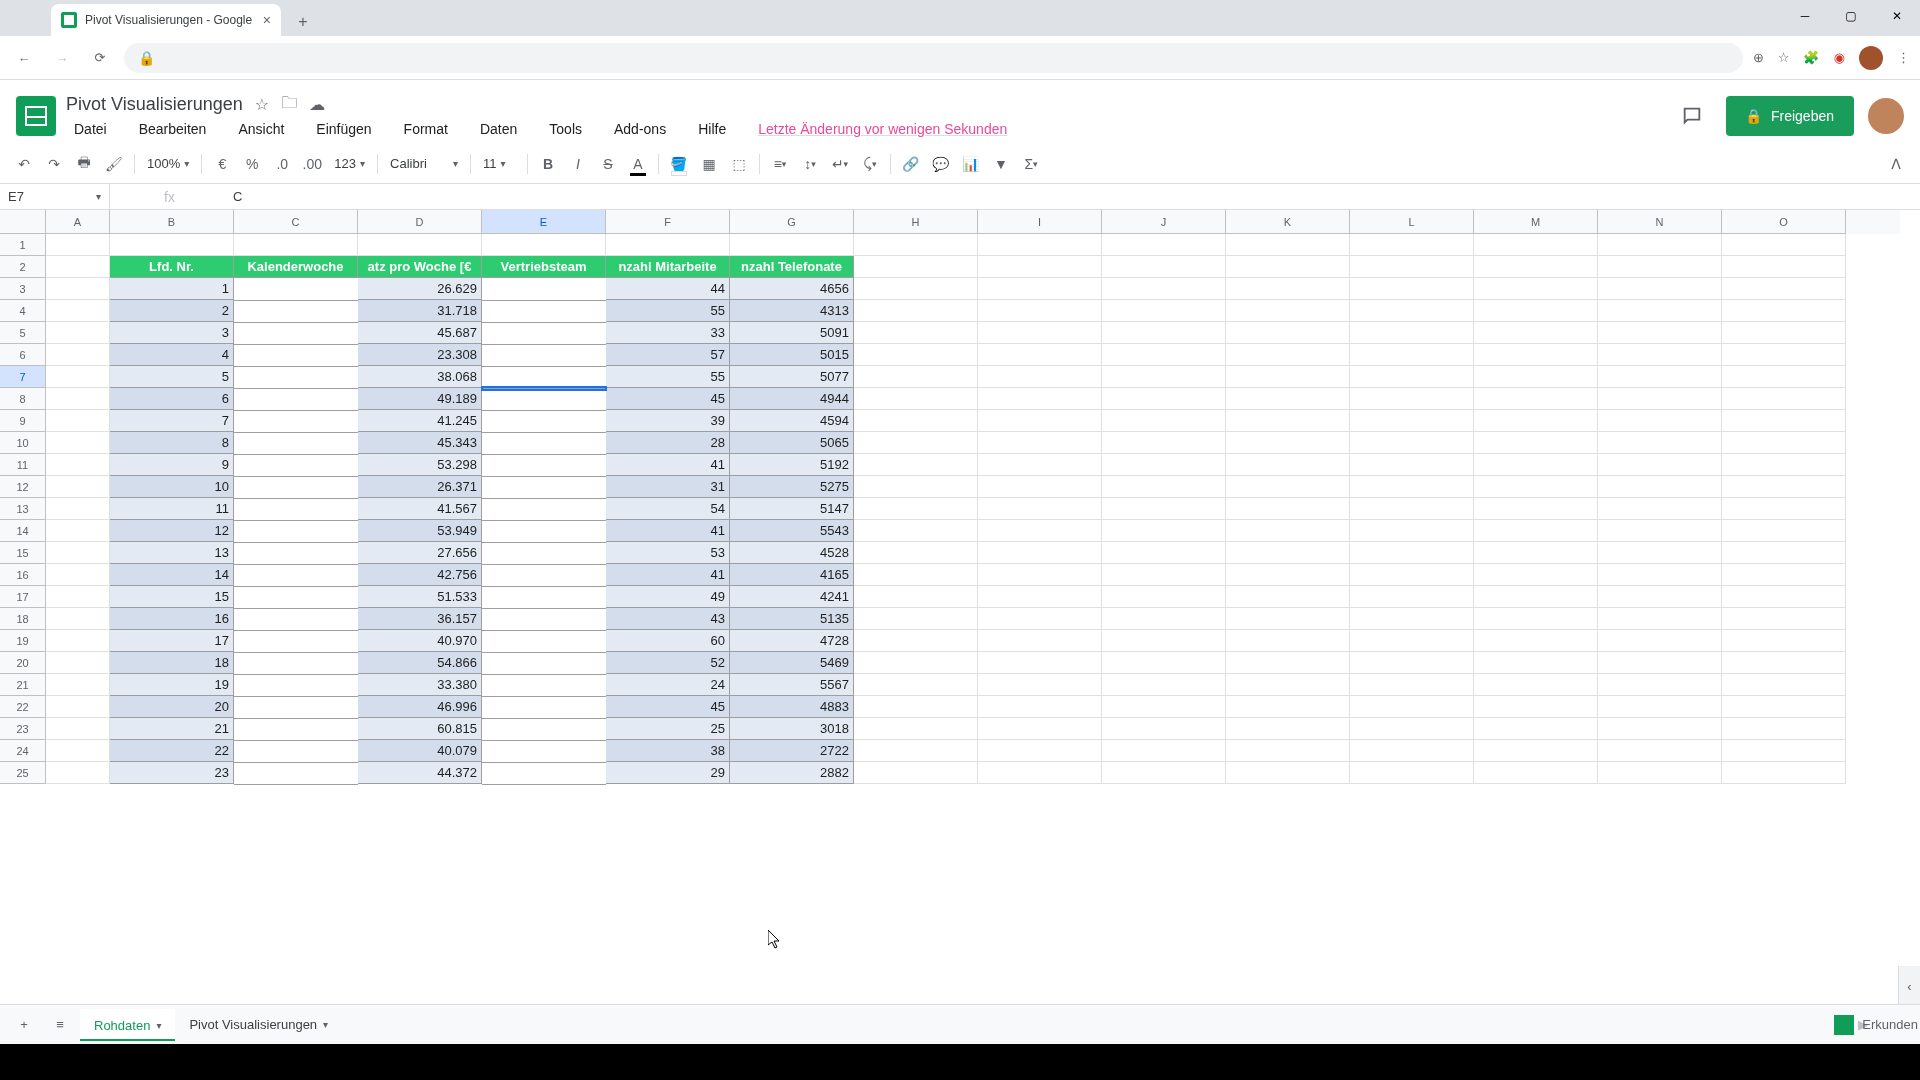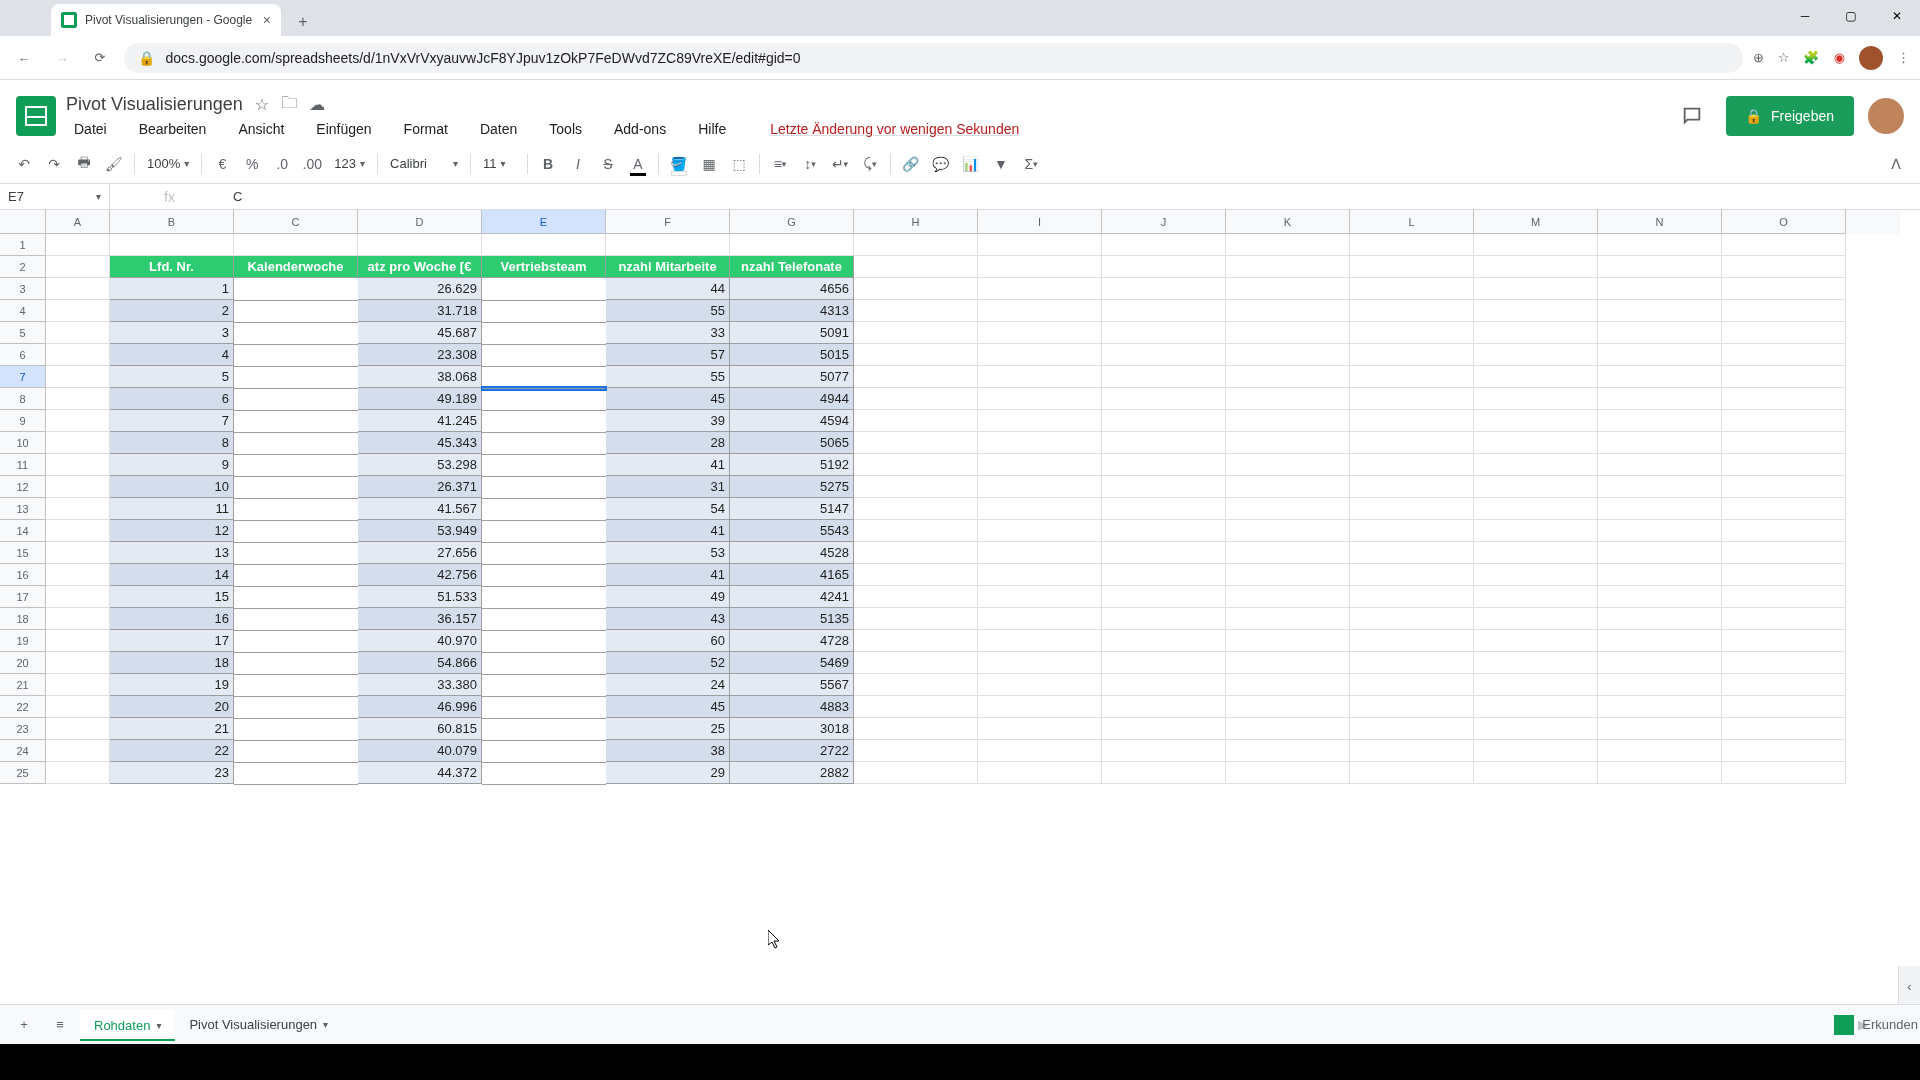--- a/index.html
+++ b/index.html
@@ -29,21 +29,21 @@
 .app-header { height: 64px; display: flex; align-items: center; padding: 8px 16px 0 16px; gap: 10px; }
 .sheets-logo { width: 40px; height: 40px; background: #0f9d58; border-radius: 4px; position: relative; flex-shrink: 0; }
 .sheets-logo::after { content: ""; position: absolute; inset: 10px 9px; border: 2px solid #fff; }
 .sheets-logo::before { content: ""; position: absolute; left: 9px; right: 9px; top: 50%; height: 2px; background: #fff; }
 .title-block { flex: 1; }
 .title-row { display: flex; align-items: center; gap: 12px; height: 26px; }
 .doc-title { font-size: 18px; color: #3c4043; }
 .title-icon { color: #5f6368; font-size: 16px; }
 .menu-row { display: flex; align-items: center; gap: 16px; height: 24px; font-size: 14px; color: #202124; }
 .menu-item { padding: 2px 8px; border-radius: 3px; cursor: pointer; }
-.last-edit { color: #b91c1c; margin-left: 20px; text-decoration: underline; text-decoration-color: #dadce0; }
+.last-edit { color: #ec4899; margin-left: 8px; text-decoration: underline; text-decoration-color: #dadce0; }
 .hdr-right { display: flex; align-items: center; gap: 14px; }
 .comments-btn { width: 40px; height: 40px; display: flex; align-items: center; justify-content: center; color: #5f6368; border-radius: 50%; }
 .share-btn { background: #1a9c5b; color: #fff; height: 40px; padding: 0 20px; border-radius: 4px; display: flex; align-items: center; gap: 8px; font-size: 14px; font-weight: 500; }
 .avatar-lg { width: 36px; height: 36px; border-radius: 50%; background: #c0845c; }
 
 
 .toolbar { height: 40px; border-bottom: 1px solid #dadce0; display: flex; align-items: center; padding: 0 10px; gap: 2px; }
 .tb-btn { min-width: 28px; height: 28px; display: flex; align-items: center; justify-content: center; color: #5f6368; border-radius: 2px; padding: 0 4px; font-size: 14px; }
 .tb-sep { width: 1px; height: 20px; background: #dadce0; margin: 0 4px; }
 .tb-select { height: 26px; display: flex; align-items: center; gap: 4px; padding: 0 6px; color: #3c4043; font-size: 13px; }
@@ -121,21 +121,20 @@
     <div class="win-btn">✕</div>
   </div>
 </div>
 
 <div class="addr-bar" style="position:absolute; top:36px; left:0; right:0;">
   <div class="nav-btn">←</div>
   <div class="nav-btn disabled">→</div>
   <div class="nav-btn">⟳</div>
   <div class="url-field">
     <span>🔒</span>
-    <span class="url-text">docs.google.com/spreadsheets/d/1nVxVrVxyauvwJcF8YJpuv1zOkP7FeDWvd7ZC89VreXE/edit#gid=0</span>
   </div>
   <div class="addr-right">
     <span>⊕</span>
     <span>☆</span>
     <span>🧩</span>
     <span style="color:#d93025">◉</span>
     <div class="avatar-sm"></div>
     <span>⋮</span>
   </div>
 </div>

